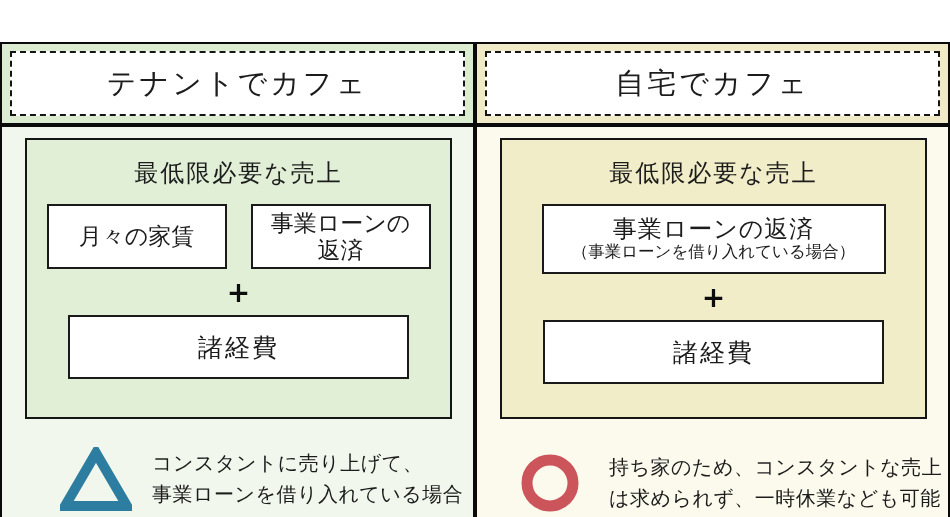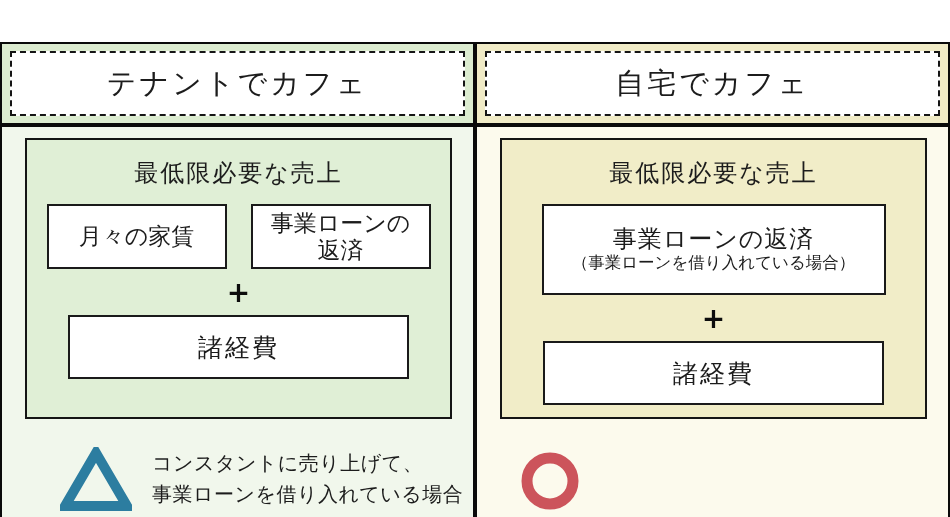--- a/index.html
+++ b/index.html
@@ -42,21 +42,21 @@
   .panel-title { margin-top: 17px; font-size: 24px; letter-spacing: 2px; }
 
   .box-row { margin-top: 15px; display: flex; gap: 24px; justify-content: center; border-radius: 32px; }
 
   .cost-box {
     background: #ffffff; border: 2px solid #1a1a1a; box-sizing: border-box;
     display: flex; flex-direction: column; align-items: center; justify-content: center;
     text-align: center;
   }
   .cost-box.small { width: 180px; height: 65px; font-size: 23px; line-height: 1.15; }
-  .cost-box.wide  { width: 344px; height: 91px; }
+  .cost-box.wide  { width: 344px; height: 70px; }
   .cost-main { font-size: 24px; line-height: 1.1; letter-spacing: 1px; }
   .cost-sub  { font-size: 16.5px; line-height: 1.2; }
 
   .plus {
     font-family: "DejaVu Sans", "Liberation Sans", sans-serif;
     font-weight: bold; font-size: 28px; line-height: 1;
     margin: 10px 0 8px 0; color: #0d0d0d;
   }
 
   .expenses-box { width: 341px; height: 64px; font-size: 25px; letter-spacing: 2px; }
@@ -120,16 +120,20 @@
       </div>
       <div class="plus">+</div>
       <div class="cost-box expenses-box">
         <div>諸経費</div>
       </div>
     </div>
     <div class="verdict home-v">
       <svg class="verdict-icon" width="58" height="58" viewBox="0 0 58 58">
         <circle cx="29" cy="29" r="23" fill="none" stroke-width="11" stroke="#cc545b"></circle>
       </svg>
+      <div class="note">
+        <span>持ち家のため、コンスタントな売上</span>
+        <span>は求められず、一時休業なども可能</span>
+      </div>
     </div>
   </div>
 
 </div>
 
 </body></html>

